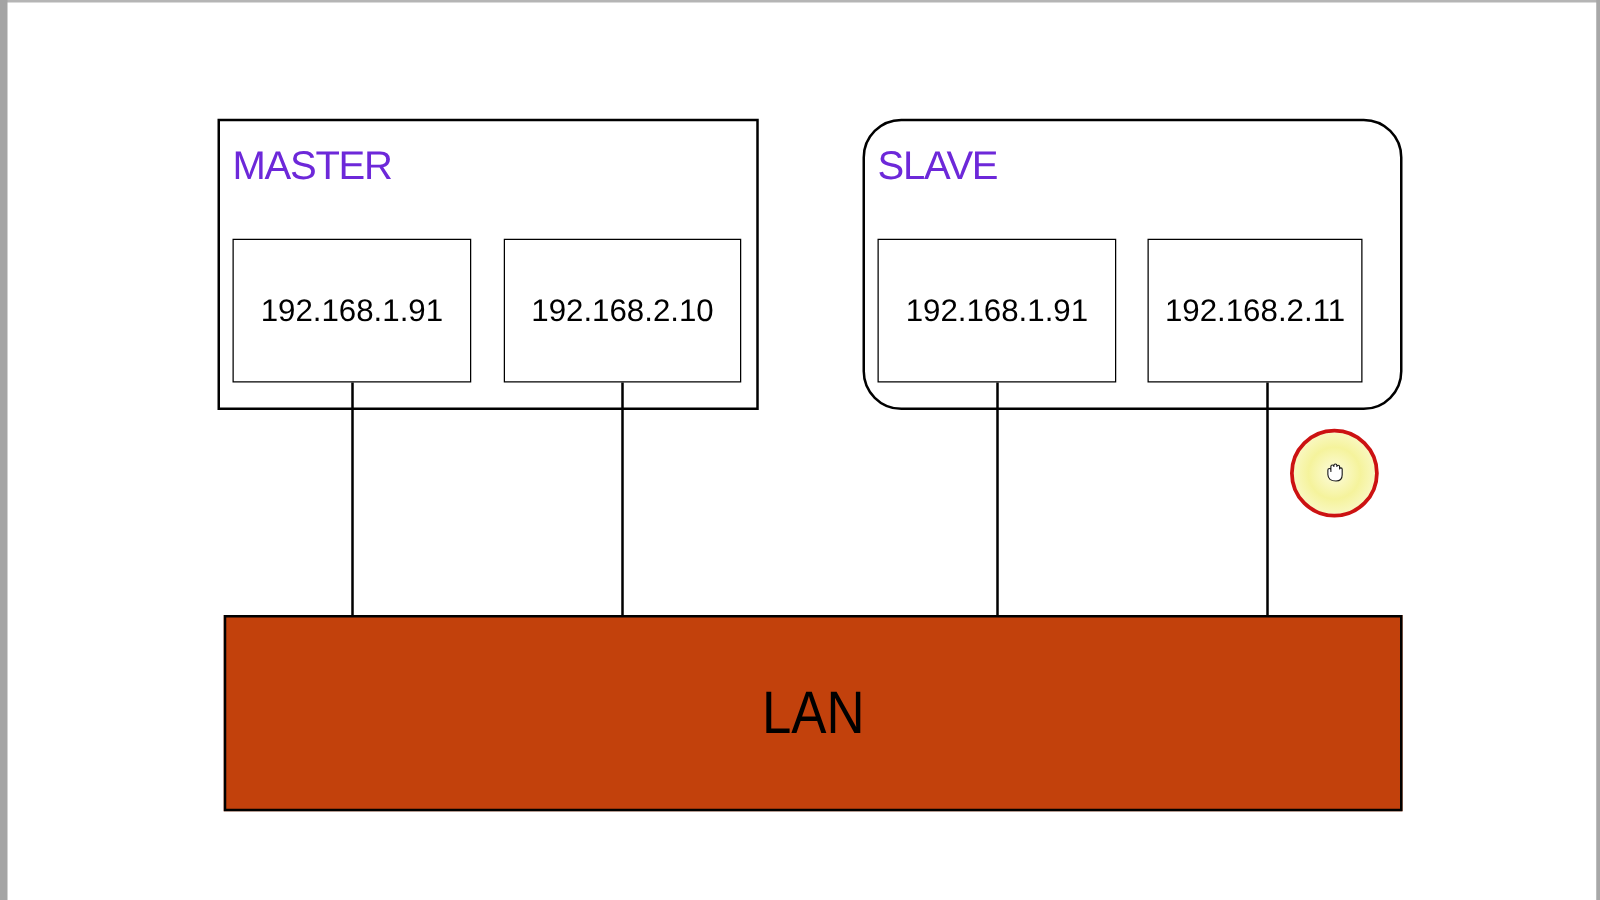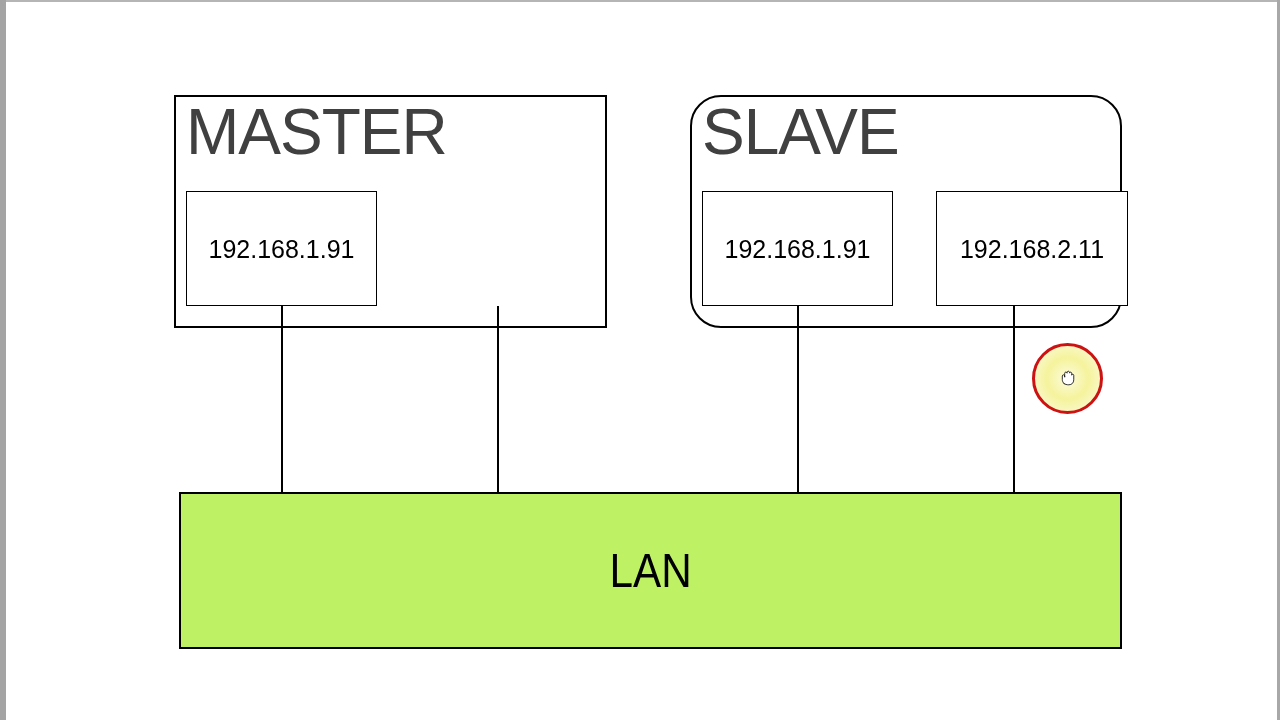--- a/index.html
+++ b/index.html
@@ -25,24 +25,24 @@
     border: 2px solid #000;
     background: #fff;
   }
   .node.master { left: 174px; top: 95px; width: 433px; height: 233px; }
   .node.slave  { left: 690px; top: 95px; width: 432px; height: 233px; border-radius: 31px; }
 
   .node-title {
     position: absolute;
     left: 10px;
     top: 6px;
-    font-size: 64px;
+    font-size: 32px;
     line-height: 58px;
     letter-spacing: -1px;
-    color: #404040;
+    color: #6d28d9;
     white-space: nowrap;
   }
 
   
   .iface {
     position: absolute;
     border: 1.4px solid #000;
     background: #fff;
     display: flex;
     flex-direction: column;
@@ -50,42 +50,42 @@
     justify-content: center;
     text-align: center;
     font-size: 25px;
     line-height: 30px;
     color: #000;
     white-space: nowrap;
   }
   .master .iface-1 { left: 10px;  top: 94px; width: 191px; height: 115px; }
   .master .iface-2 { left: 227px; top: 94px; width: 190px; height: 115px; }
   .slave  .iface-1 { left: 10px;  top: 94px; width: 191px; height: 115px; }
-  .slave  .iface-2 { left: 244px; top: 94px; width: 192px; height: 115px; }
+  .slave  .iface-2 { left: 226px; top: 94px; width: 172px; height: 115px; }
 
   
   .connector {
     position: absolute;
     top: 306px;
     height: 187px;
     width: 1.5px;
     background: #000;
   }
   .connector.c1 { left: 281px; }
   .connector.c2 { left: 497px; }
   .connector.c3 { left: 797px; }
   .connector.c4 { left: 1013px; }
 
   
   .lan {
     position: absolute;
     left: 179px; top: 492px;
     width: 943px; height: 157px;
     border: 2px solid #000;
-    background: #bef264;
+    background: #c2410c;
     display: flex;
     align-items: center;
     justify-content: center;
   }
   .lan-title {
     font-size: 48px;
     color: #000;
     transform: scaleX(0.88);
     letter-spacing: 0;
   }
@@ -110,20 +110,23 @@
 <div class="screen">
 
   <div class="edge-top"></div>
   <div class="edge-left"></div>
   <div class="edge-right"></div>
 
   <div class="node master">
     <div class="node-title">MASTER</div>
     <div class="iface iface-1">
       <span>192.168.1.91</span>
+    </div>
+    <div class="iface iface-2">
+      <span>192.168.2.10</span>
     </div>
   </div>
 
   <div class="node slave">
     <div class="node-title">SLAVE</div>
     <div class="iface iface-1">
       <span>192.168.1.91</span>
     </div>
     <div class="iface iface-2">
       <span>192.168.2.11</span>

